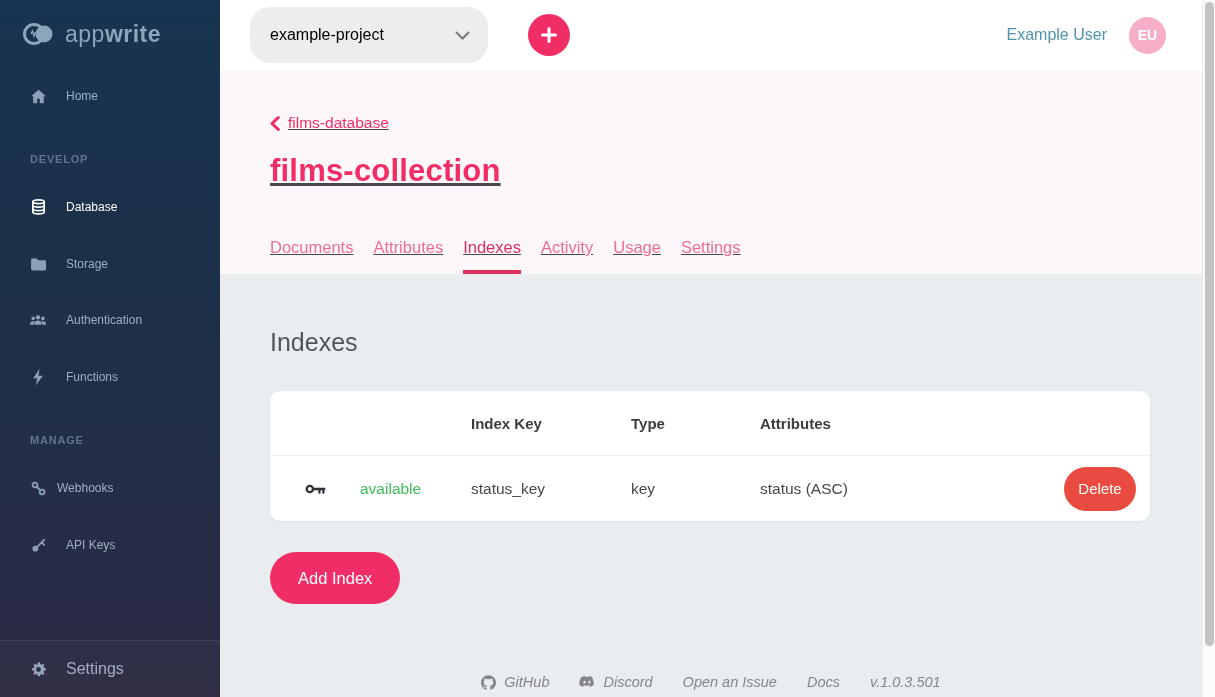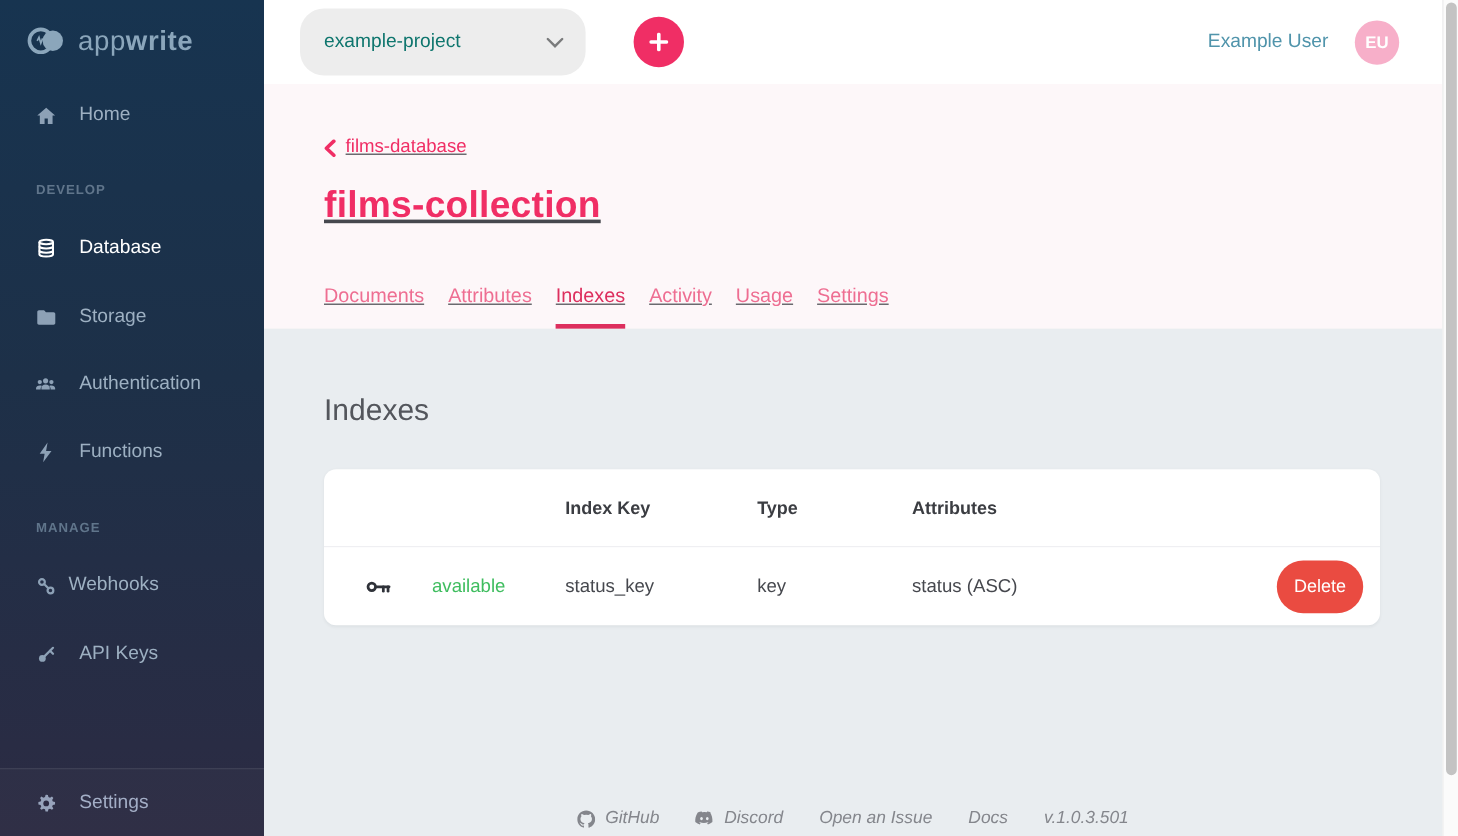--- a/index.html
+++ b/index.html
@@ -14,21 +14,21 @@
     position:absolute; left:0; top:0; width:220px; height:697px;
     background:linear-gradient(180deg,#173450 0%,#1d3048 45%,#2c2b43 100%);
     z-index:3;
   }
   .logo { display:flex; align-items:center; gap:9px; padding:20px 0 0 22px; color:#8ba6bb; }
   .logo-text { font-size:23px; letter-spacing:.5px; color:#8ba6bb; }
   .logo-text b { font-weight:700; }
   .side-item {
     position:absolute; left:0; width:100%; height:40px;
     display:flex; align-items:center; gap:19px; padding-left:29px;
-    color:#9db0c2; font-size:16px; cursor:pointer;
+    color:#9db0c2; font-size:12px; cursor:pointer;
   }
   .side-item .ic { width:18px; display:flex; justify-content:center; color:#8da1b6; }
   .side-item.active { color:#ffffff; }
   .side-item.active .ic { color:#ffffff; }
   .side-label {
     position:absolute; left:30px; font-size:11px; letter-spacing:.8px;
     color:#60758b; font-weight:700;
   }
   .settings-row {
     position:absolute; left:0; bottom:0; width:100%; height:57px;
@@ -45,21 +45,21 @@
   }
 
   
   .topbar {
     height:70px; background:#ffffff; flex:0 0 auto;
     display:flex; align-items:center; padding:0 36px 0 30px;
   }
   .project-pill {
     width:238px; height:56px; background:#ededed; border-radius:20px;
     display:flex; align-items:center; justify-content:space-between;
-    padding:0 18px 0 20px; color:#0f766e; font-size:16px; cursor:pointer;
+    padding:0 18px 0 20px; color:#000000; font-size:16px; cursor:pointer;
   }
   .plus-btn {
     width:42px; height:42px; border-radius:50%; background:#f02e65; border:none;
     color:#fff; margin-left:40px; cursor:pointer;
     display:flex; align-items:center; justify-content:center;
   }
   .topbar-right { margin-left:auto; display:flex; align-items:center; gap:22px; }
   .user-link { color:#5094ab; font-size:16px; cursor:pointer; }
   .avatar {
     width:37px; height:37px; border-radius:50%; background:#f7afc9;
@@ -290,20 +290,21 @@
           </svg>
         </span>
         <span class="td status">available</span>
         <span class="td">status_key</span>
         <span class="td">key</span>
         <span class="td">status (ASC)</span>
         <button class="delete-btn">Delete</button>
       </div>
     </div>
 
+    <button class="add-btn">Add Index</button>
 
     <div class="footer">
       <span class="flink">
         <span>
           <svg width="15" height="15" viewBox="0 0 24 24" fill="#84868c">
               <path d="M12 .5C5.37.5 0 5.78 0 12.3c0 5.21 3.44 9.63 8.2 11.19.6.1.82-.25.82-.56v-2.17c-3.34.72-4.04-1.4-4.04-1.4-.55-1.36-1.33-1.72-1.33-1.72-1.09-.72.08-.71.08-.71 1.2.08 1.84 1.21 1.84 1.21 1.07 1.79 2.81 1.27 3.5.97.11-.76.42-1.27.76-1.56-2.67-.3-5.47-1.3-5.47-5.79 0-1.28.47-2.33 1.24-3.15-.12-.3-.54-1.52.12-3.16 0 0 1-.31 3.3 1.2a11.7 11.7 0 0 1 6 0c2.28-1.51 3.29-1.2 3.29-1.2.66 1.64.24 2.86.12 3.16.77.82 1.23 1.87 1.23 3.15 0 4.5-2.8 5.49-5.48 5.78.43.36.81 1.08.81 2.18v3.23c0 .31.22.67.83.55C20.57 21.92 24 17.5 24 12.3 24 5.78 18.63.5 12 .5z"></path>
             </svg>
         </span>
         <span>GitHub</span>
       </span>

